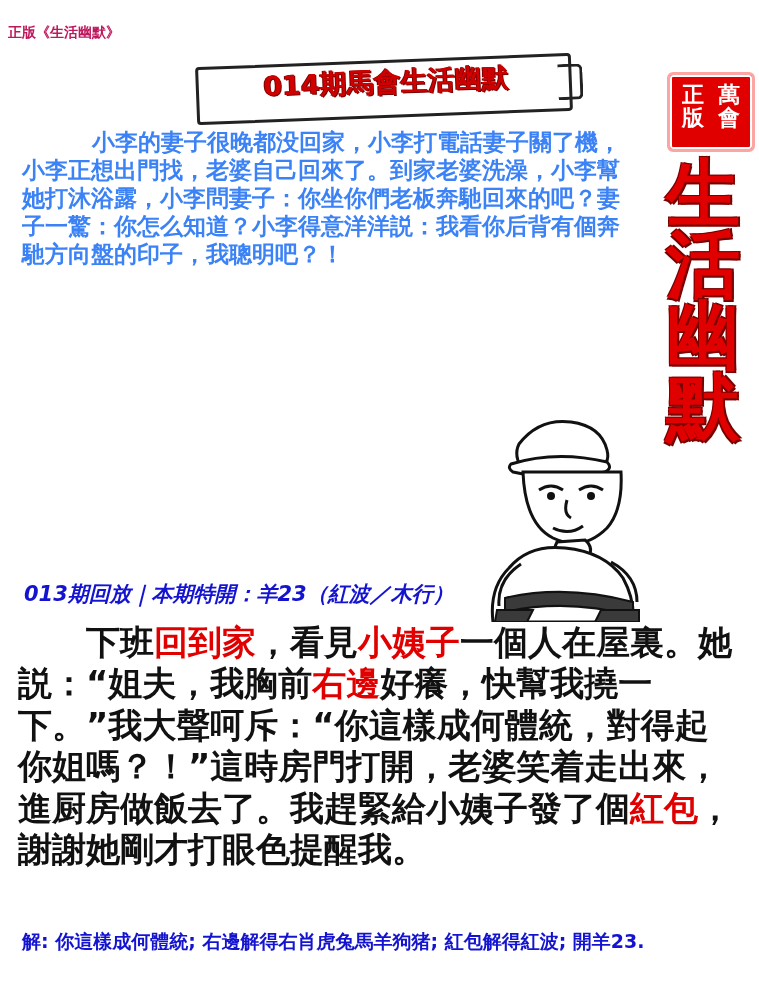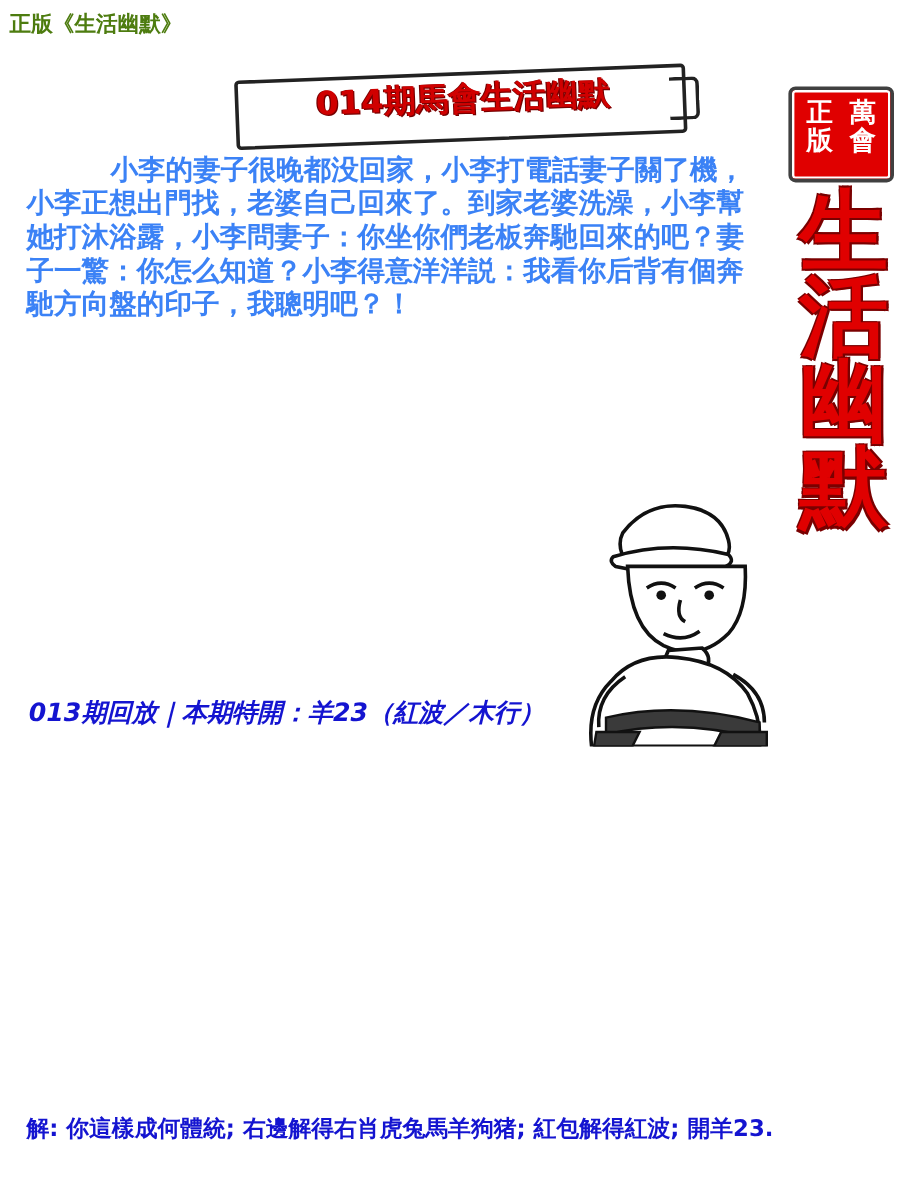--- a/index.html
+++ b/index.html
@@ -16,24 +16,24 @@
   }
   .page {
     position: relative;
     width: 759px;
     height: 1000px;
   }
   
   .top-label {
     position: absolute;
     left: 8px;
-    top: 8px;
-    font-size: 18px;
-    font-weight: bold;
-    color: #4d7c0f;
+    top: 24px;
+    font-size: 14px;
+    font-weight: bold;
+    color: #be185d;
     letter-spacing: 0px;
     white-space: nowrap;
   }
   
   .banner {
     position: absolute;
     left: 196px;
     top: 60px;
     width: 380px;
     height: 58px;
@@ -70,26 +70,26 @@
     font-size: 27px;
     font-weight: bold;
     color: #d00000;
     transform: rotate(-2.2deg);
     text-shadow: 1px 1px 0 #700, -1px 0 0 #700;
     white-space: nowrap;
   }
   
   .seal {
     position: absolute;
-    right: 14px;
+    right: 4px;
     top: 72px;
     width: 82px;
     height: 74px;
     background: #e00000;
-    border: 3px solid #404040;
+    border: 3px solid #fca5a5;
     border-radius: 6px;
     box-shadow: 0 0 0 2px #fff inset;
   }
   .seal .s-col {
     position: absolute;
     color: #fff;
     font-weight: bold;
     font-size: 22px;
     line-height: 1.05;
     text-align: center;
@@ -218,16 +218,17 @@
 
     <path d="M150 170 q26 14 26 40" fill="none" stroke="#111" stroke-width="3"></path>
     <path d="M60 172 q-24 16 -22 42" fill="none" stroke="#111" stroke-width="3"></path>
 
     <path d="M36 218 l36 0 l-6 12 l-32 0z" fill="#3a3a3a" stroke="#111" stroke-width="2"></path>
     <path d="M140 218 l38 0 l0 12 l-44 0z" fill="#3a3a3a" stroke="#111" stroke-width="2"></path>
   </svg>
 
   <div class="info-line">013期回放｜本期特開：羊23（紅波／木行）</div>
 
+  <div class="story-two"><span>下班</span><span class="hl">回到家</span><span>，看見</span><span class="hl">小姨子</span><span>一個人在屋裏。她説：“姐夫，我胸前</span><span class="hl">右邊</span><span>好癢，快幫我撓一下。”我大聲呵斥：“你這樣成何體統，對得起你姐嗎？！”這時房門打開，老婆笑着走出來，進厨房做飯去了。我趕緊給小姨子發了個</span><span class="hl">紅包</span><span>，謝謝她剛才打眼色提醒我。</span></div>
 
   <div class="solution">解: 你這樣成何體統; 右邊解得右肖虎兔馬羊狗猪; 紅包解得紅波; 開羊23.</div>
 
 </div>
 
 </body></html>

